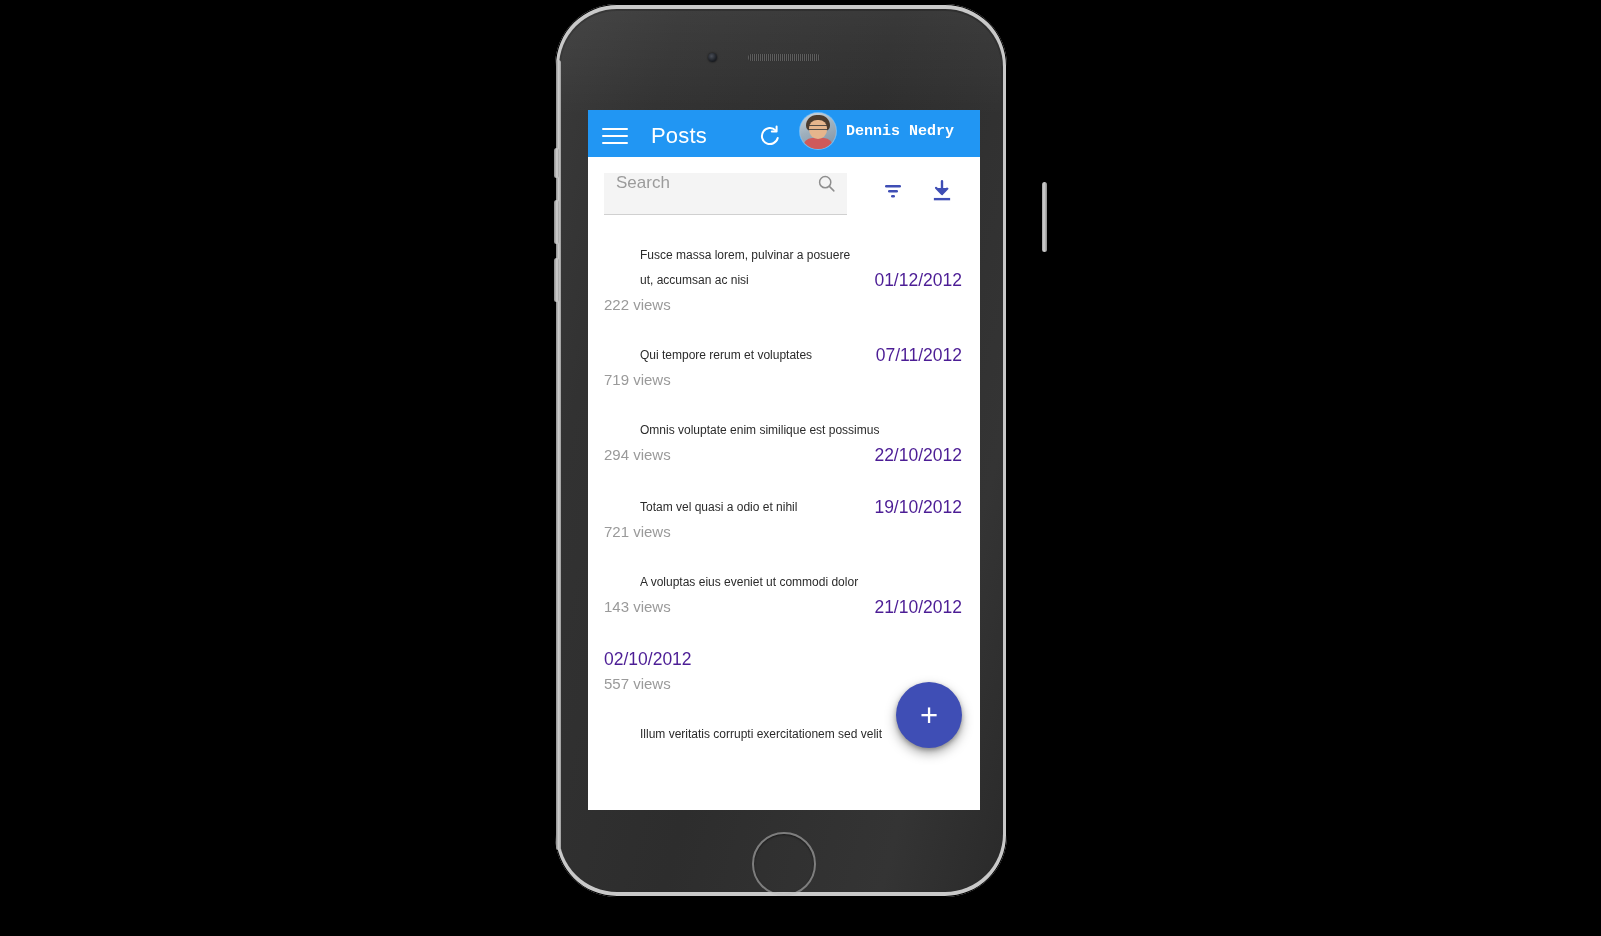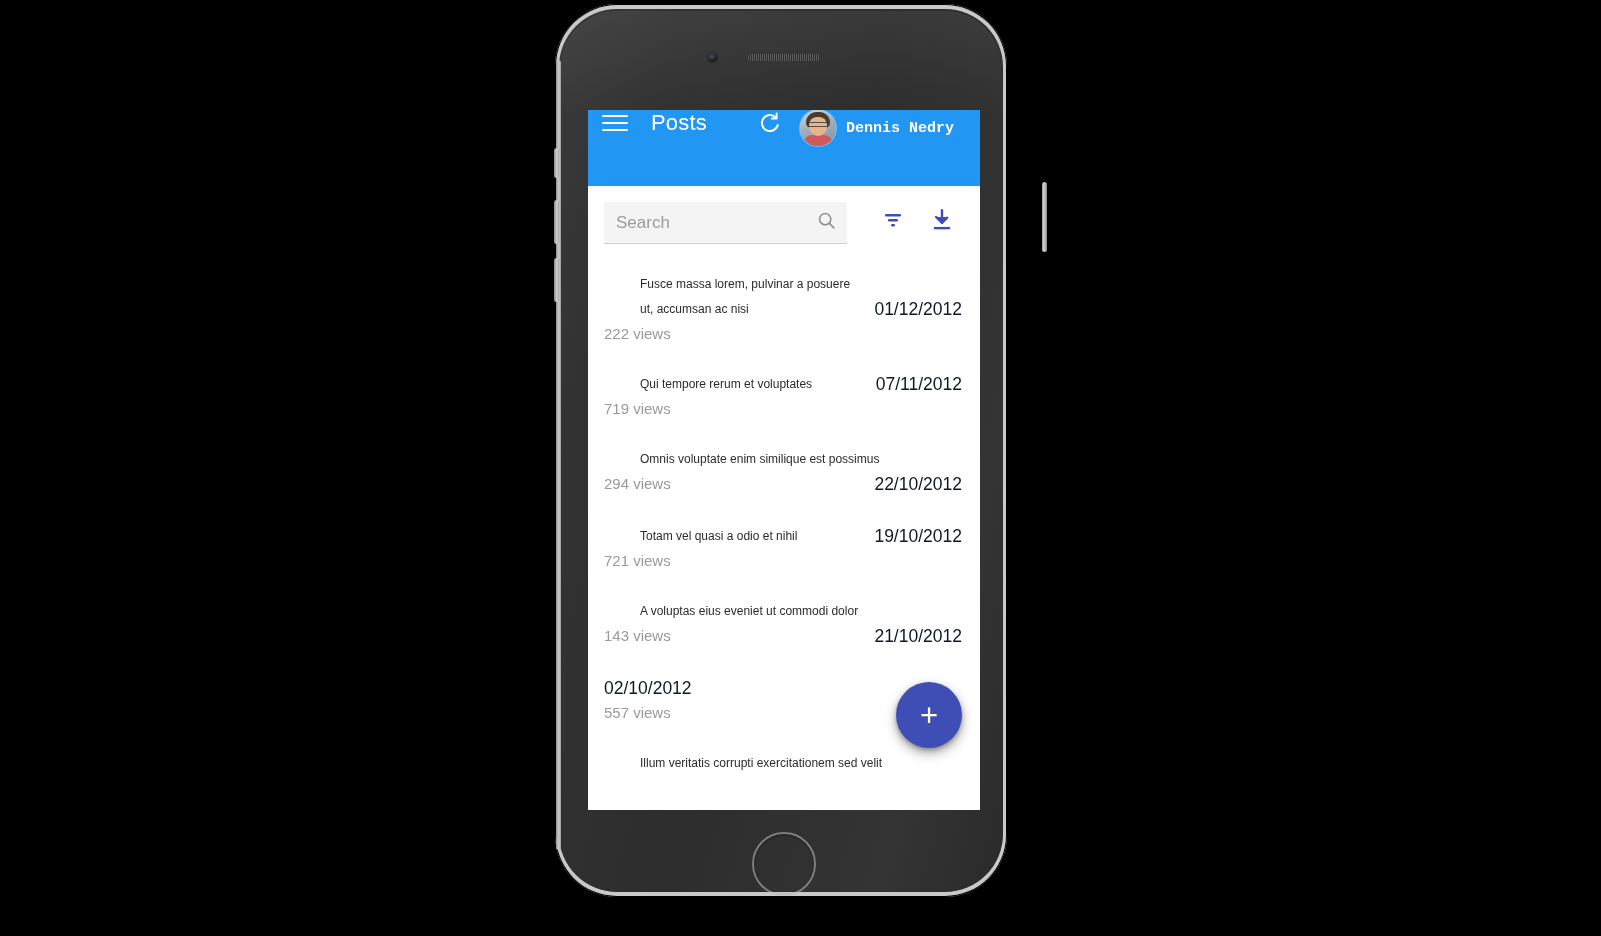--- a/index.html
+++ b/index.html
@@ -81,23 +81,23 @@
   #screen {
     position: absolute;
     left: 588px; top: 110px;
     width: 392px; height: 700px;
     background: #ffffff;
     overflow: hidden;
   }
 
   
   #app-bar {
-    height: 76px;
+    height: 47px;
     background: #2196f3;
-    display: flex; align-items: flex-start;
+    display: flex; align-items: flex-end;
     padding: 0 0 8px 14px;
     position: relative;
   }
   #menu-icon { width: 26px; height: 26px; display:flex; flex-direction:column; justify-content:center; gap:5px; cursor:pointer; }
   #menu-icon span { display:block; height:2px; background:#fff; border-radius:1px; }
   #app-title {
     color:#fff; font-size: 22px; font-weight: 400; margin-left: 23px; letter-spacing:.2px;
     white-space: nowrap;
   }
   #refresh-btn {
@@ -119,21 +119,21 @@
   .av-glass{ position:absolute; left:9px; top:12px; width:18px; height:5px; border-top:1.5px solid #3a3a3a; border-bottom:1.5px solid #3a3a3a; opacity:.85;}
   .av-body { position:absolute; left:3px; bottom:0; width:30px; height:11px; border-radius:9px 9px 0 0; background:#cf5a5a; }
   #user-name { color:#fff; font-size:15px; font-weight: bold; margin-left: 10px; white-space:nowrap;font-family:Liberation Mono, monospace; }
 
   
   #search-row { display:flex; align-items:flex-start; padding: 16px 0 0 16px; }
   #search-field {
     width: 243px; height: 42px;
     background: #f4f4f4;
     border-bottom: 1px solid #d0d0d0;
-    display:flex; align-items:center;
+    display:flex; align-items:flex-start;
     padding: 0 10px 0 12px;
     cursor: text;
   }
   #search-input {
     border:0; outline:0; background:transparent;
     font-family:"Liberation Sans", sans-serif;
     font-size:17px; color:#5e5e5e; width: 100%;
   }
   #search-input::placeholder { color:#9b9b9b; }
   #search-icon { flex:none; margin-left:4px; }
@@ -146,21 +146,21 @@
   .post-row { padding: 14px 0 13px 0; position: relative; }
   .post-line {
     display:flex; align-items:flex-end; justify-content:space-between; gap:10px;
   }
   .post-title {
     font-size: 12px; color: #2b2b2b; line-height: 25px; font-weight:400;
     flex: 1 1 auto;
     margin-left: 36px;
   }
   .post-date {
-    font-size: 17.5px; color: #0f172a; white-space:nowrap; flex:none; line-height:25px;
+    font-size: 17.5px; color: #4c1d95; white-space:nowrap; flex:none; line-height:25px;
   }
   .post-views {
     font-size: 15px; color: #9a9a9a; line-height: 22px; margin-top: 1px;
   }
   .row-2col { display:flex; align-items:flex-start; justify-content:space-between; }
 
   
   #fab {
     position: absolute;
     left: 896px; top: 682px;

